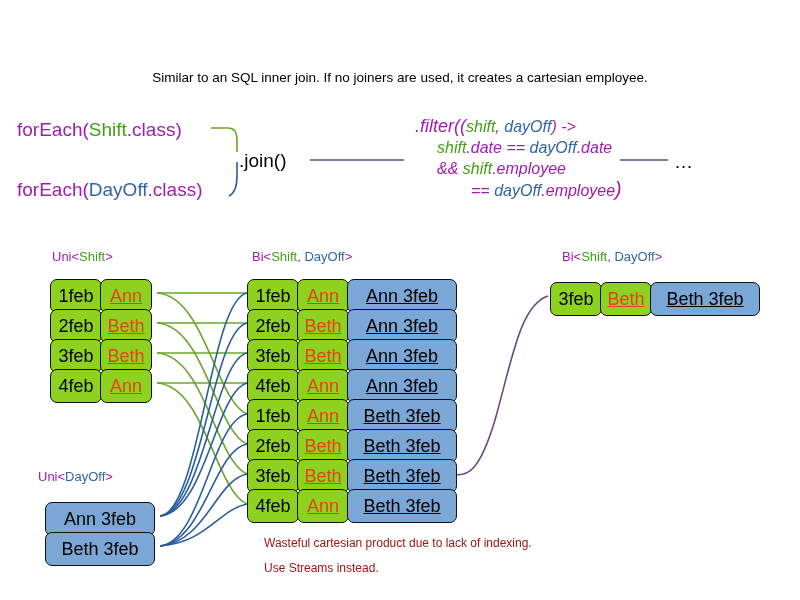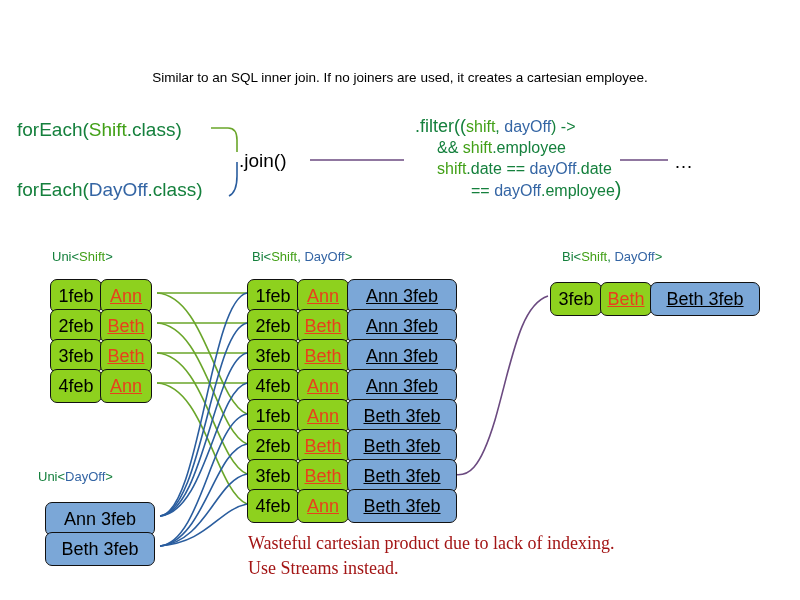--- a/index.html
+++ b/index.html
@@ -42,36 +42,37 @@
 
   
   .code {
     position: absolute;
     font-size: 19px;
     line-height: 24px;
     white-space: nowrap;
   }
   .g { color: #42a017; }
   .b { color: #3465a4; }
-  .k { color: #15803d; }
+  .k { color: #a21caf; }
 
   .foreach-shift  { left: 17px;  top: 118px; }
   .foreach-dayoff { left: 17px;  top: 178px; }
   .join-label     { left: 239px; top: 149px; }
   .ellipsis       { left: 674px; top: 150px; font-size: 19px; }
 
   .filter-block {
     position: absolute;
     left: 415px; top: 116px;
     white-space: nowrap;
   }
   .filter-block .ln {
     font-size: 16px;
     line-height: 21px;
     white-space: nowrap;
+    font-style: italic;
   }
   .filter-block .l0 { font-size: 18px; }
   .filter-block .l1 { padding-left: 22px; }
   .filter-block .l2 { padding-left: 22px; }
   .filter-block .l3 { padding-left: 56px; }
   .paren-big { font-size: 20px; }
 
   
   .stream-label {
     position: absolute;
@@ -115,26 +116,25 @@
   .w-name { width: 52px; }
   .w-pair { width: 110px; }
   .w-dayoff { width: 110px; }
 
   
   .row .cell + .cell { margin-left: -2px; text-decoration: underline; }
 
   
   .warning {
     position: absolute;
-    left: 248px; top: 531px;
+    left: 264px; top: 531px;
     color: #a31515;
-    font-size: 18px;
+    font-size: 12px;
     line-height: 25px;
     white-space: nowrap;
-    font-family: Liberation Serif, serif;
   }
   .warning div { white-space: nowrap; }
 </style>
 </head>
 <body>
 
 <div id="stage">
 
   <svg id="wires" viewBox="0 0 800 600" xmlns="http://www.w3.org/2000/svg">
     <g fill="none" stroke-width="1.6">
@@ -172,23 +172,23 @@
 
   <div class="code foreach-shift"><span class="k">forEach(</span><span class="g">Shift</span><span class="k">.class)</span></div>
 
   <div class="code foreach-dayoff"><span class="k">forEach(</span><span class="b">DayOff</span><span class="k">.class)</span></div>
 
   <div class="code join-label">.join()</div>
 
   <div class="filter-block">
     <div class="ln l0"><span class="k">.filter((</span><span class="g" style="font-size:16px">shift</span><span class="k" style="font-size:16px">, </span><span class="b" style="font-size:16px">dayOff</span><span class="k" style="font-size:16px">) -&gt;</span></div>
 
+    <div class="ln l1"><span class="g">shift</span><span class="k">.date == </span><span class="b">dayOff</span><span class="k">.date</span></div>
+
     <div class="ln l2"><span class="k">&amp;&amp; </span><span class="g">shift</span><span class="k">.employee</span></div>
-
-    <div class="ln l1"><span class="g">shift</span><span class="k">.date == </span><span class="b">dayOff</span><span class="k">.date</span></div>
 
     <div class="ln l3"><span class="k">== </span><span class="b">dayOff</span><span class="k">.employee</span><span class="k paren-big">)</span></div>
   </div>
 
   <div class="code ellipsis">…</div>
 
   <div class="stream-label lbl-uni-shift"><span class="k">Uni&lt;</span><span class="g">Shift</span><span class="k">&gt;</span></div>
 
   <div class="stream-label lbl-bi-mid"><span class="k">Bi&lt;</span><span class="g">Shift</span><span class="k">, </span><span class="b">DayOff</span><span class="k">&gt;</span></div>
 

